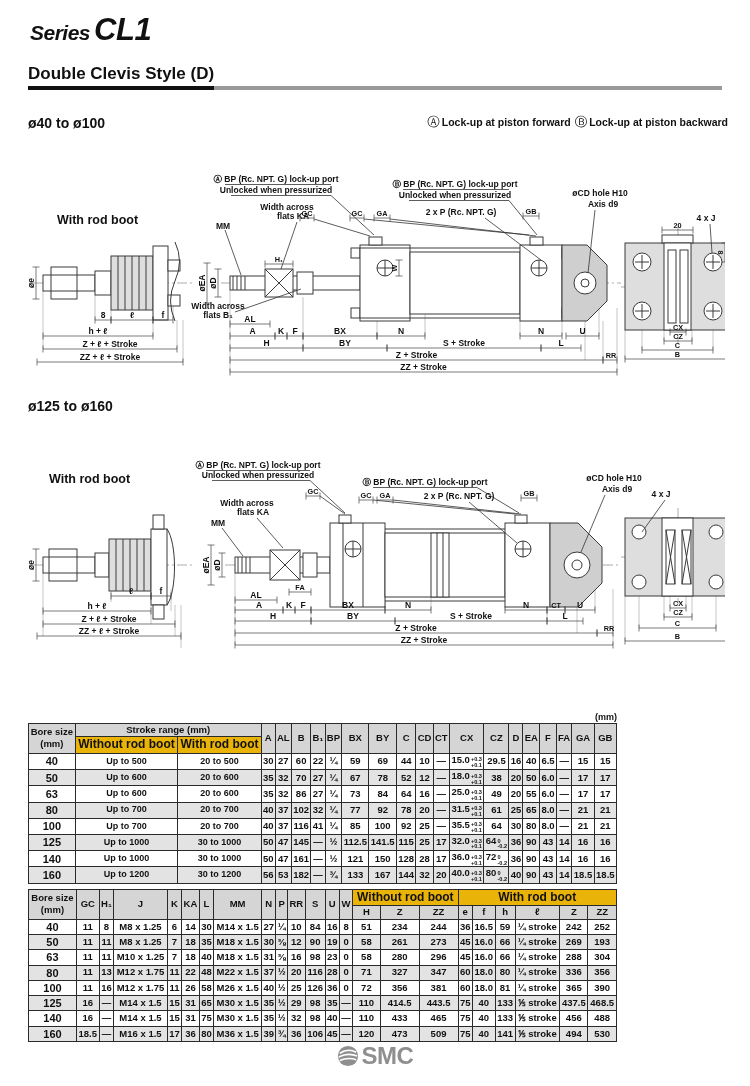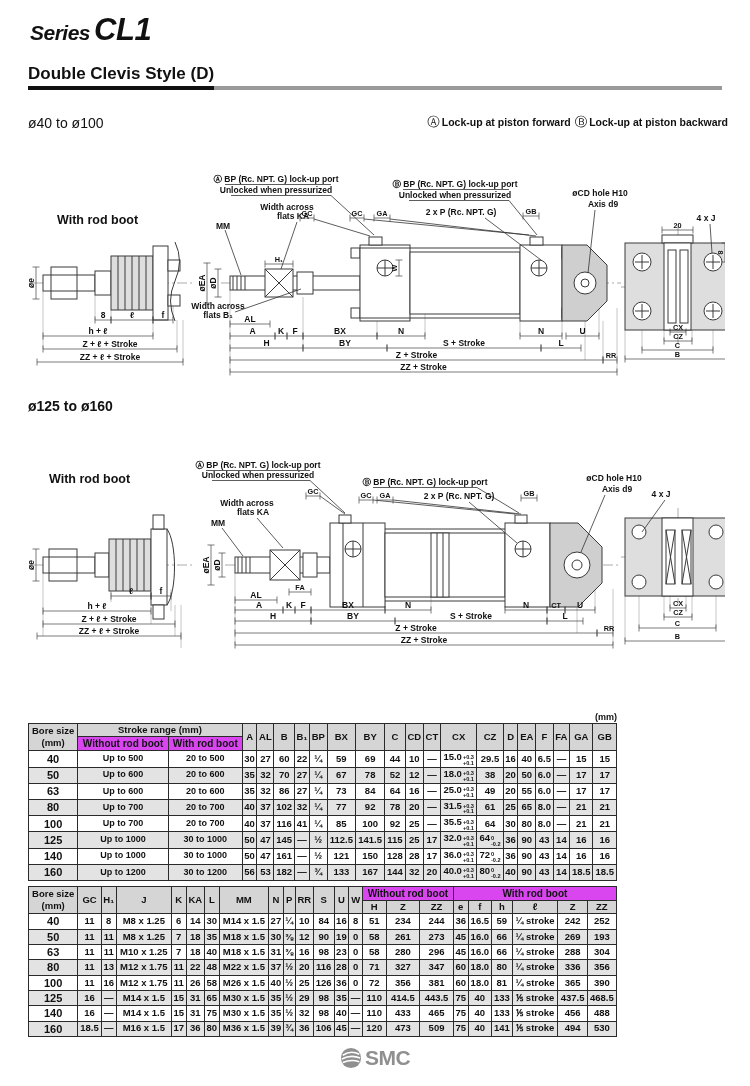--- a/index.html
+++ b/index.html
@@ -5,21 +5,21 @@
 *{box-sizing:border-box;margin:0;padding:0}
 html,body{width:750px;height:1086px;background:#fff;overflow:hidden}
 body{font-family:"Liberation Sans",sans-serif;color:#111;position:relative}
 .series-title{position:absolute;top:12px;left:30px;font-style:italic;font-weight:bold;letter-spacing:-0.5px}
 .series-word{font-size:21px}.series-name{font-size:31px;margin-left:4px}
 .section-block{position:absolute;top:64px;left:28px;width:694px}
 .section-title{font-weight:bold;font-size:17px}
 .section-rule{height:4px;background:#9a9a9a;margin-top:2px;position:relative}
 .section-rule::before{content:"";position:absolute;left:0;top:0;height:4px;width:186px;background:#111}
 .sub-row{position:absolute;top:114px;left:28px;width:700px;display:flex;justify-content:space-between;align-items:flex-end}
-.bore-range{font-weight:normal;font-size:14px}
+.bore-range{font-weight:bold;font-size:14px}
 .range2{position:absolute;top:398px;left:28px;font-weight:bold;font-size:14px}
 .lock-notes{font-size:10.5px;display:flex;gap:4px;font-weight:bold}
 .badge{font-size:12.5px;margin-right:2px;font-weight:normal}
 .dwg{position:absolute;left:25px}
 #svg1{top:168px}#svg2{top:444px}
 svg text{font-size:8.5px;fill:#111;font-weight:bold}
 svg .b{font-size:12.5px;font-weight:bold}
 svg .sm{font-size:7.3px}
 svg .ln{stroke:#3a3a3a;fill:none;stroke-width:1}
 svg .ln rect,svg .ln circle,svg .ln polygon{fill:#fff}
@@ -29,29 +29,29 @@
 svg .dim line,svg .dim{stroke:#444;stroke-width:.7;fill:none}
 svg .dim text{stroke:none}
 svg .cl{stroke:#888;stroke-width:.7;stroke-dasharray:10 3 2 3;fill:none}
 svg .ext{stroke:#999;stroke-width:.55;fill:none}
 svg .ldr{stroke:#333;stroke-width:.8;fill:none}
 .tables{position:absolute;top:712px;left:28px;width:589px}
 .unit{text-align:right;font-size:9px;margin-bottom:1px;font-weight:bold}
 table{border-collapse:collapse;width:100%}
 th,td{border:1px solid #2a2a2a;text-align:center;vertical-align:middle;padding:0 1px;font-size:9.5px;line-height:1.3;white-space:nowrap;font-weight:bold}
 thead th{background:#d5d5d5;font-size:9.5px}
-th.sub{font-size:10px;background:#d946ef}
+th.sub{font-size:12px;background:#eab308}
 tbody tr.alt td,tbody tr.alt th{background:#e3e3e3}
 tbody th.bore{font-size:11px}
 td.stroke{font-size:9px}
 .tol{display:inline-flex;flex-direction:column;font-size:5.6px;line-height:1.05;vertical-align:1.5px;margin-left:1px;text-align:left}
 #t2wrap{margin-top:5px}
 .footnote{font-size:10px;margin-top:3px;font-weight:normal}
 .footer{position:absolute;bottom:16px;left:0;width:750px;display:flex;justify-content:center;align-items:center;gap:3px;color:#8f8f8f}
-.smc-text{font-size:21px;font-weight:bold;letter-spacing:-0.5px}
+.smc-text{font-size:24px;font-weight:bold;letter-spacing:-0.5px}
 </style>
 </head>
 <body>
 
 <div class="series-title">
   <span class="series-word">Series</span><span class="series-name">CL1</span>
 </div>
 
 <div class="section-block">
   <div class="section-title">Double Clevis Style (D)</div>

